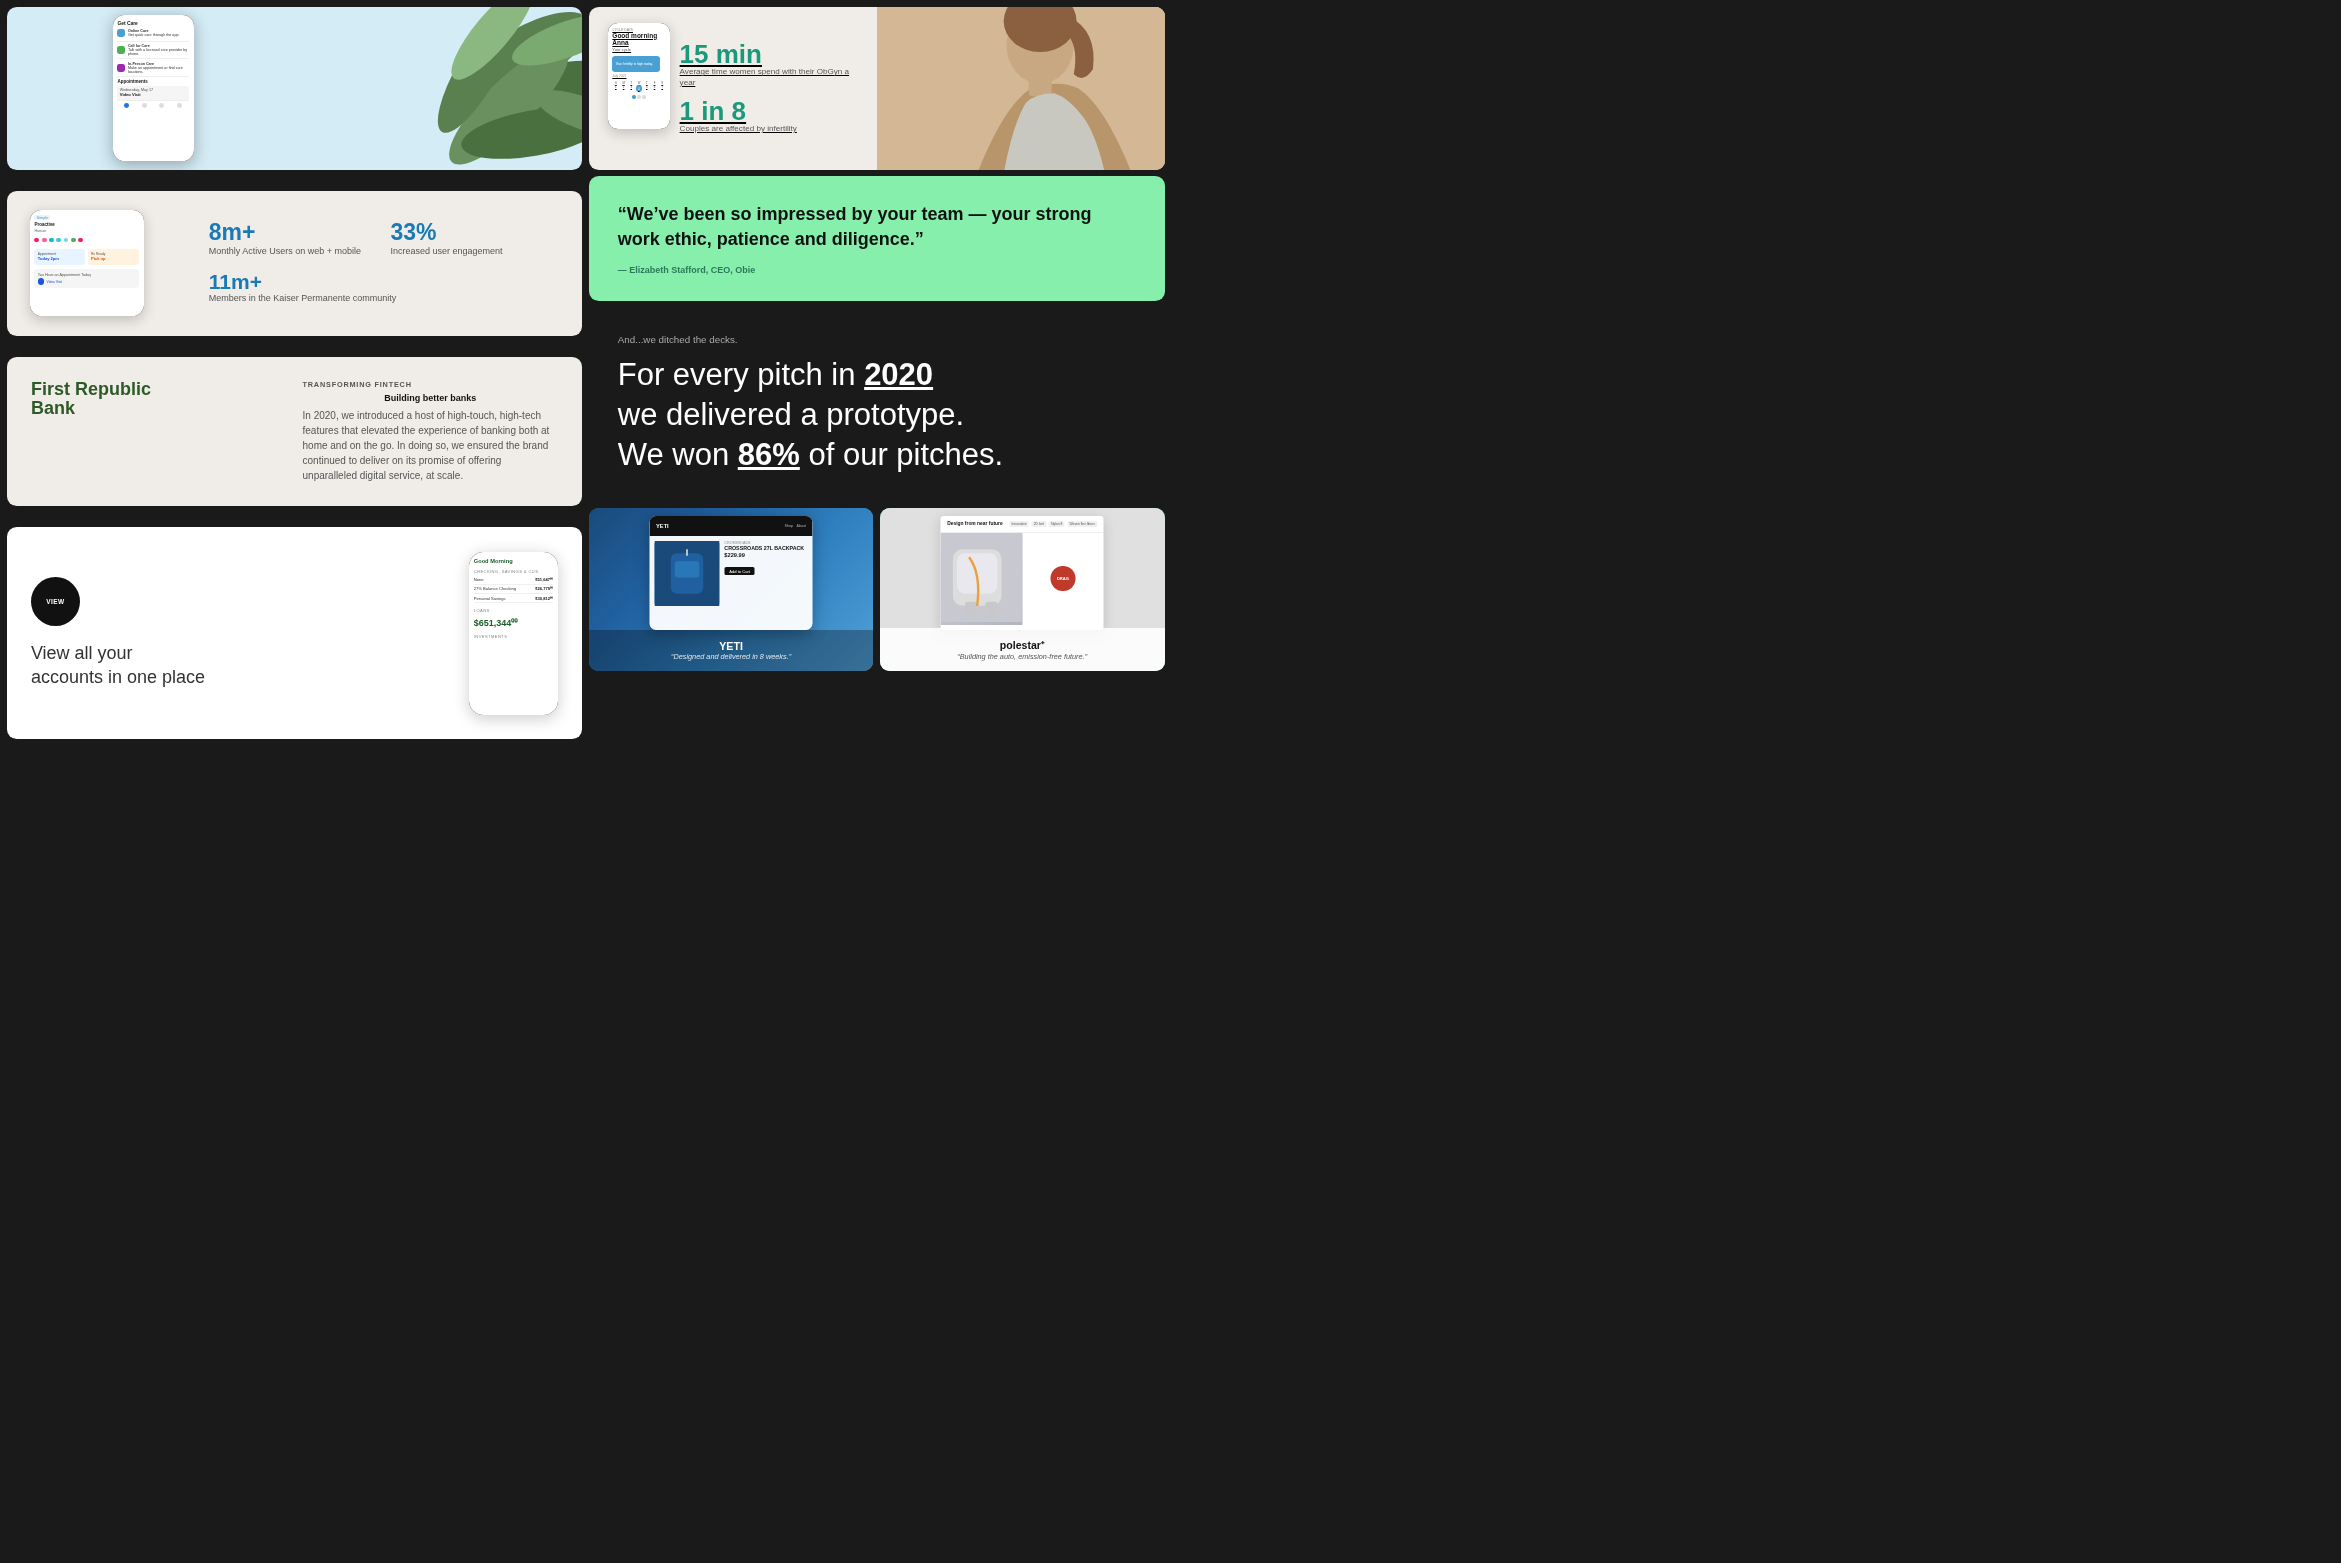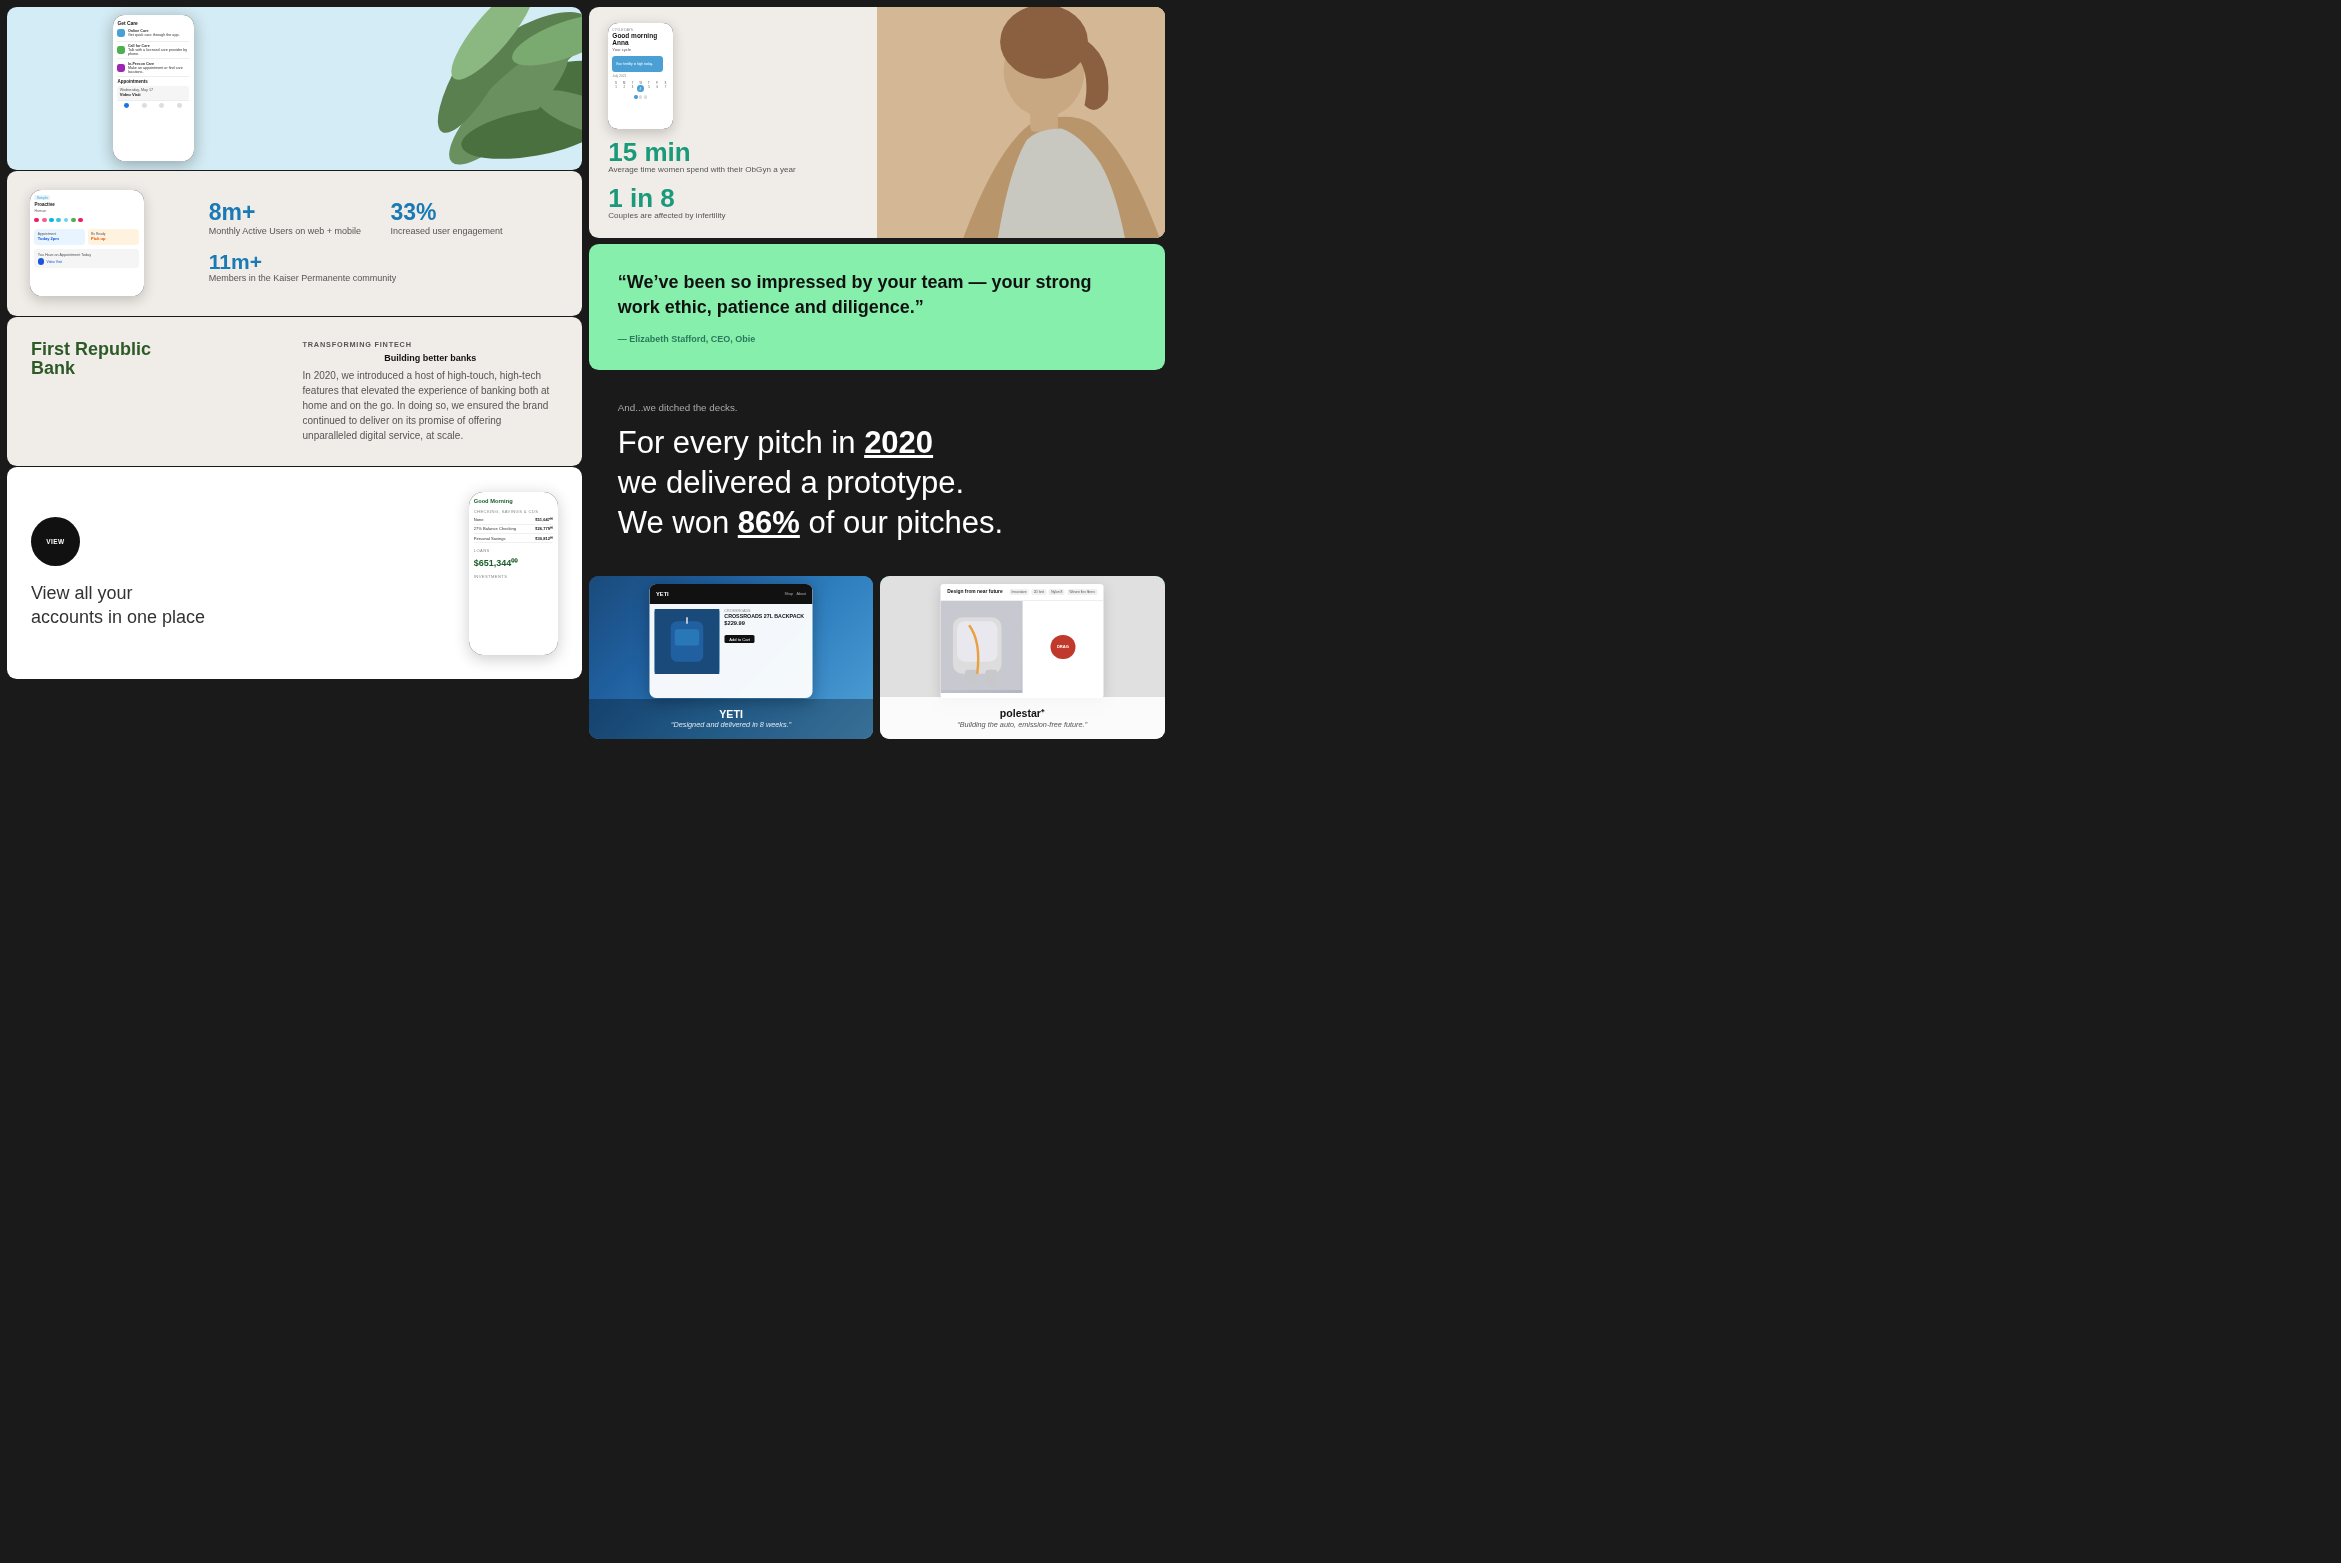--- a/index.html
+++ b/index.html
@@ -15,21 +15,21 @@
       display: grid;
       grid-template-columns: 1fr 1fr;
       gap: 6.5px;
       padding: 6.5px;
     }
 
     
     .left-col {
       display: flex;
       flex-direction: column;
-      gap: 1px;
+      gap: 21px;
     }
 
     
     .kaiser-card {
       background: #d4ecf5;
       border-radius: 9.8px;
       overflow: hidden;
       position: relative;
       height: 163px;
       display: flex;
@@ -185,22 +185,22 @@
       background: #f0ede8;
       border-radius: 9.8px;
       overflow: hidden;
       display: grid;
       grid-template-columns: 1fr 1fr;
       min-height: 163px;
     }
     .obie-left {
       padding: 16.3px 19.5px;
       display: flex;
-      flex-direction: column;
       gap: 9.8px;
+      text-decoration: underline;
     }
     .obie-phone {
       width: 65px;
       height: 106px;
       background: #111;
       border-radius: 9.8px;
       overflow: hidden;
       box-shadow: 0 3.3px 13px rgba(0,0,0,0.2);
     }
     .obie-phone-screen {

